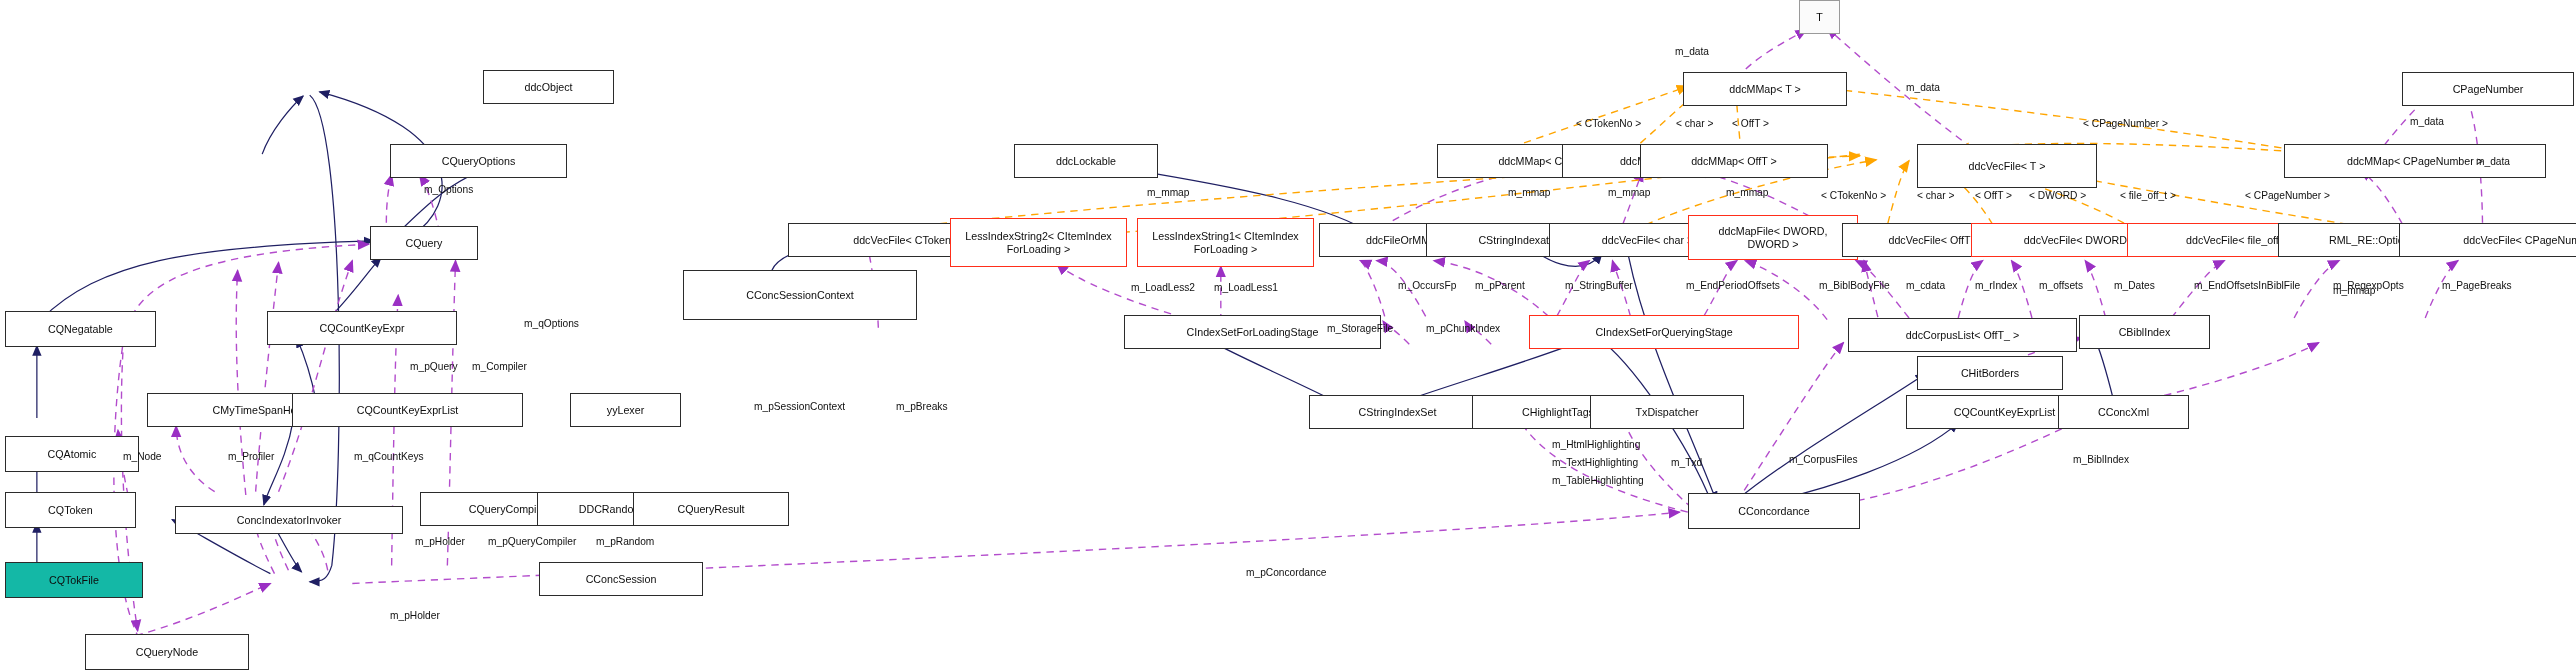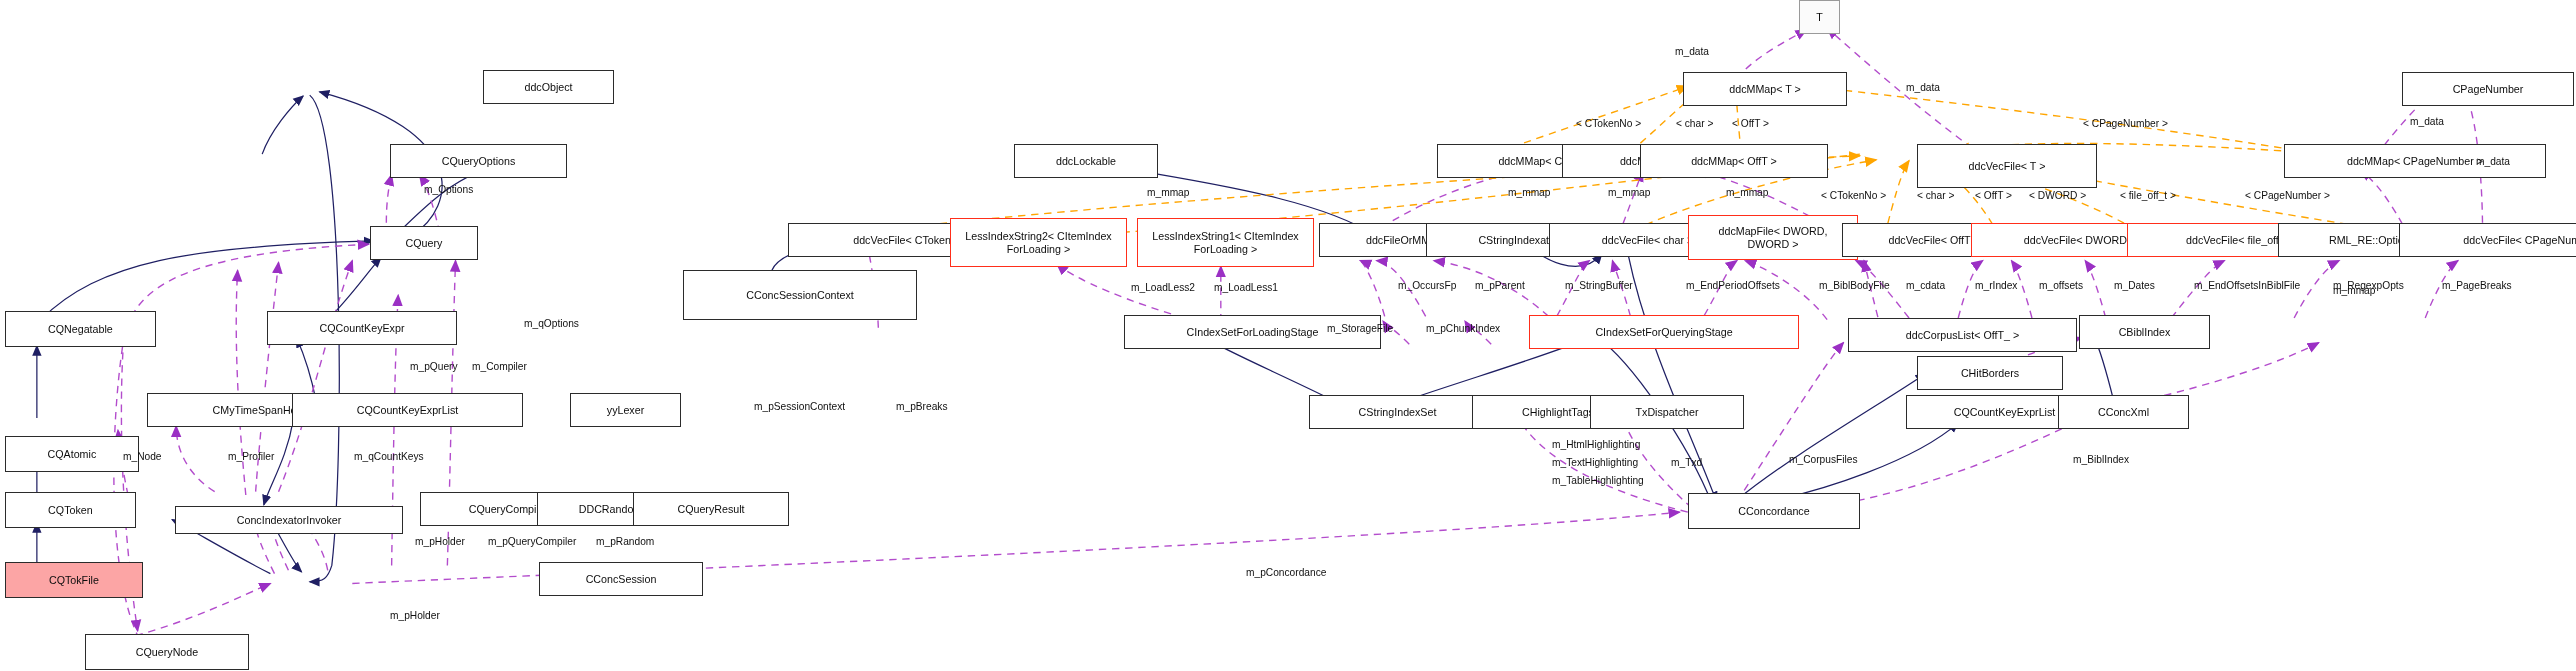--- a/index.html
+++ b/index.html
@@ -3,21 +3,21 @@
 <meta charset="utf-8">
 <title>Class Collaboration Diagram</title>
 <style>
   html,body{margin:0;padding:0;background:#ffffff;}
   #canvas{position:relative;width:2576px;height:672px;background:#ffffff;
           font-family:"Liberation Sans","DejaVu Sans",sans-serif;overflow:hidden;}
   .node{position:absolute;box-sizing:border-box;border:0.8px solid #2b2b2b;background:#ffffff;
         color:#0d0d0d;font-size:10.7px;line-height:1.12;display:flex;align-items:center;
         justify-content:center;text-align:center;padding:1.6px 4.1px;white-space:nowrap;}
   .node.two-line{white-space:normal;line-height:1.18;}
-  .node.hl{background:#fca5a5;border-color:#2b2b2b;}
+  .node.hl{background:#14b8a6;border-color:#2b2b2b;}
   .node.red{border:1.6px solid #ff2e1a;}
   .node.tpl{border:0.8px solid #9a9a9a;background:#fbfbfb;}
   .edge-label{position:absolute;font-size:10.2px;color:#101010;white-space:nowrap;
               background:transparent;line-height:1.15;}
   svg.wires{position:absolute;left:0;top:0;width:2576px;height:672px;pointer-events:none;}
   .inherit{stroke:#1f1f63;stroke-width:1.5;fill:none;}
   .usage{stroke:#b34ccc;stroke-width:1.7;fill:none;stroke-dasharray:9 7;}
   .tplinst{stroke:#ffa500;stroke-width:1.7;fill:none;stroke-dasharray:9 7;}
 </style>
 </head>

